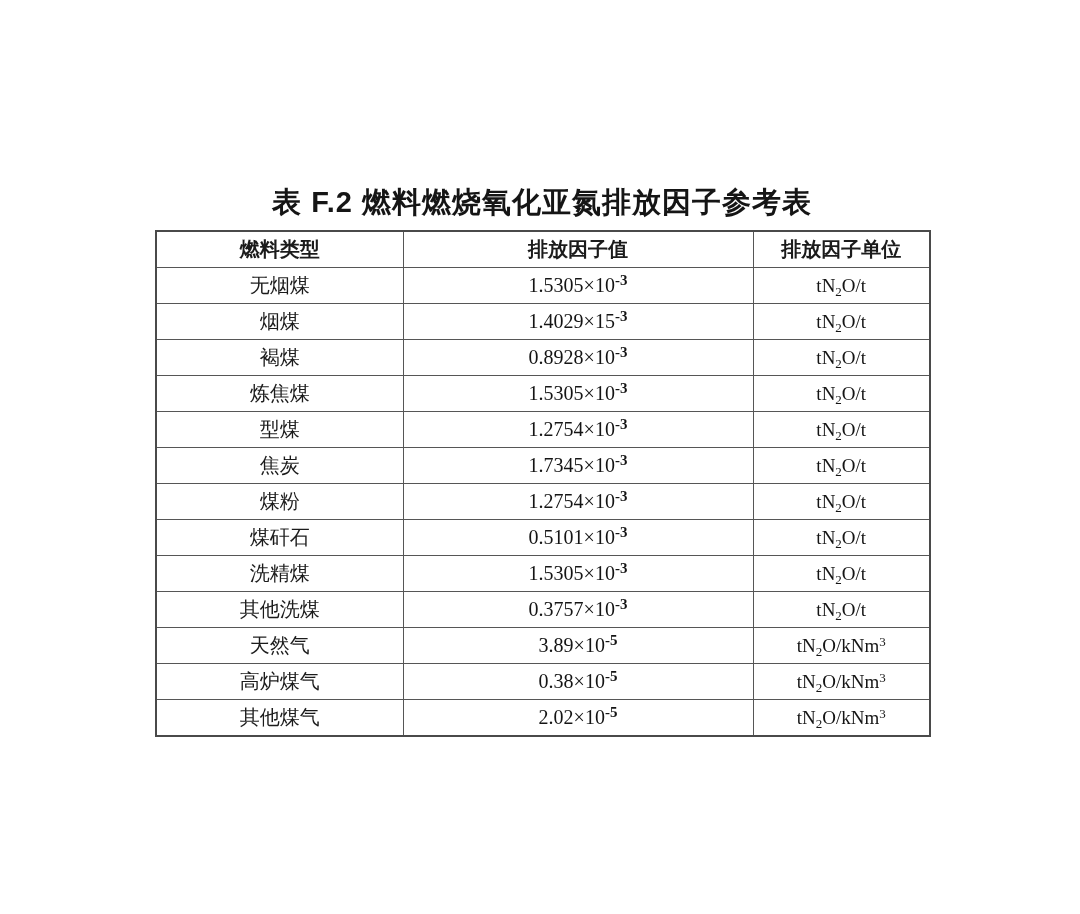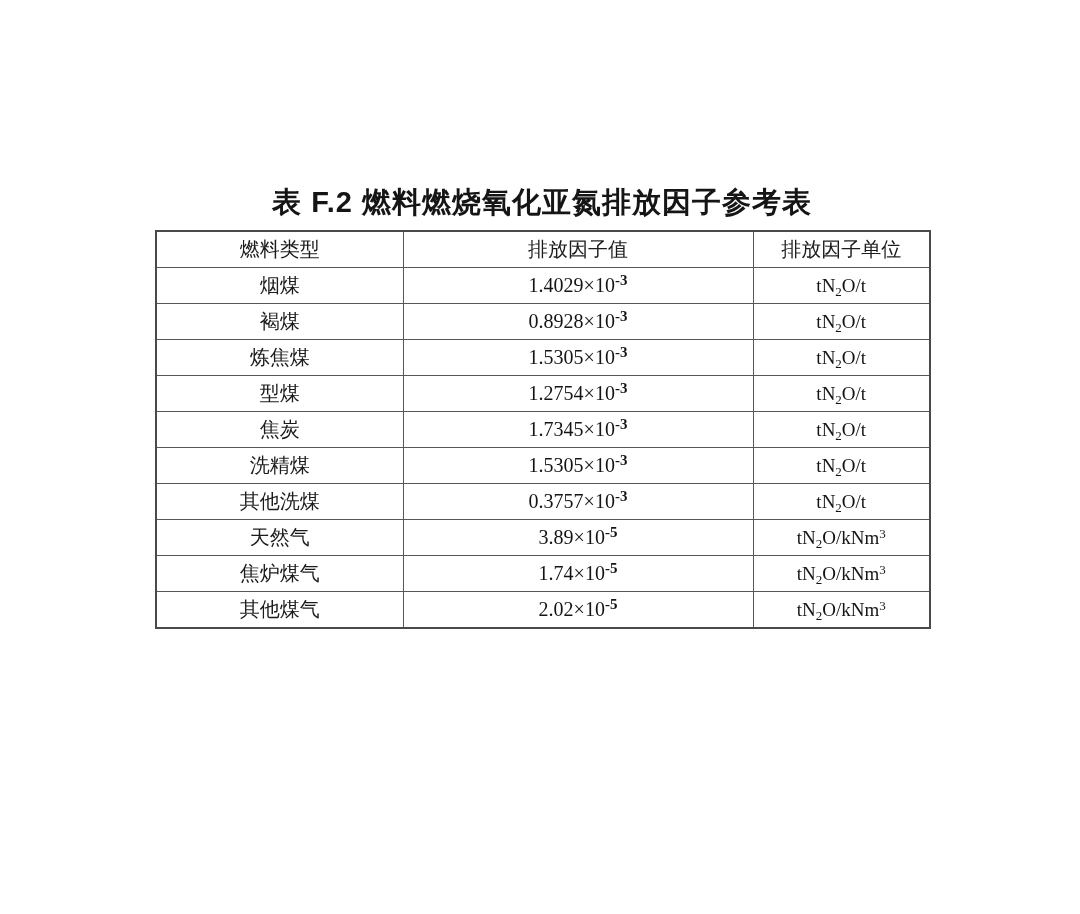--- a/index.html
+++ b/index.html
@@ -45,21 +45,21 @@
     border: 1px solid #565656;
     height: 35px;
     padding: 0;
     text-align: center;
     vertical-align: middle;
     white-space: nowrap;
     overflow: visible;
   }
   .factor-table th {
     font-size: 20px;
-    font-weight: normal;
+    font-weight: bold;
     color: #1b1b1b;
     font-family: "Liberation Sans", sans-serif;
   }
   td.c-fuel {
     font-size: 20px;
     color: #1b1b1b;
     font-family: "Liberation Sans", sans-serif;
   }
   td.c-val, td.c-unit {
     font-family: "Liberation Serif", serif;
@@ -100,23 +100,32 @@
     </colgroup>
     <thead>
       <tr>
         <th>燃料类型</th>
         <th>排放因子值</th>
         <th>排放因子单位</th>
       </tr>
     </thead>
     <tbody>
         <tr>
+      <td class="c-fuel">无烟煤</td>
+      <td class="c-val">
+        <span class="sci"><span>1.5305×10</span><sup class="exp">-3</sup></span>
+      </td>
+      <td class="c-unit">
+        <span class="sci"><span>tN</span><sub class="sb">2</sub><span>O/t</span><sup class="sp"></sup></span>
+      </td>
+    </tr>
+        <tr>
       <td class="c-fuel">烟煤</td>
       <td class="c-val">
-        <span class="sci"><span>1.4029×10</span><sup class="exp">-3</sup></span>
+        <span class="sci"><span>1.4029×15</span><sup class="exp">-3</sup></span>
       </td>
       <td class="c-unit">
         <span class="sci"><span>tN</span><sub class="sb">2</sub><span>O/t</span><sup class="sp"></sup></span>
       </td>
     </tr>
         <tr>
       <td class="c-fuel">褐煤</td>
       <td class="c-val">
         <span class="sci"><span>0.8928×10</span><sup class="exp">-3</sup></span>
       </td>
@@ -145,20 +154,38 @@
         <tr>
       <td class="c-fuel">焦炭</td>
       <td class="c-val">
         <span class="sci"><span>1.7345×10</span><sup class="exp">-3</sup></span>
       </td>
       <td class="c-unit">
         <span class="sci"><span>tN</span><sub class="sb">2</sub><span>O/t</span><sup class="sp"></sup></span>
       </td>
     </tr>
         <tr>
+      <td class="c-fuel">煤粉</td>
+      <td class="c-val">
+        <span class="sci"><span>1.2754×10</span><sup class="exp">-3</sup></span>
+      </td>
+      <td class="c-unit">
+        <span class="sci"><span>tN</span><sub class="sb">2</sub><span>O/t</span><sup class="sp"></sup></span>
+      </td>
+    </tr>
+        <tr>
+      <td class="c-fuel">煤矸石</td>
+      <td class="c-val">
+        <span class="sci"><span>0.5101×10</span><sup class="exp">-3</sup></span>
+      </td>
+      <td class="c-unit">
+        <span class="sci"><span>tN</span><sub class="sb">2</sub><span>O/t</span><sup class="sp"></sup></span>
+      </td>
+    </tr>
+        <tr>
       <td class="c-fuel">洗精煤</td>
       <td class="c-val">
         <span class="sci"><span>1.5305×10</span><sup class="exp">-3</sup></span>
       </td>
       <td class="c-unit">
         <span class="sci"><span>tN</span><sub class="sb">2</sub><span>O/t</span><sup class="sp"></sup></span>
       </td>
     </tr>
         <tr>
       <td class="c-fuel">其他洗煤</td>
@@ -172,23 +199,23 @@
         <tr>
       <td class="c-fuel">天然气</td>
       <td class="c-val">
         <span class="sci"><span>3.89×10</span><sup class="exp">-5</sup></span>
       </td>
       <td class="c-unit">
         <span class="sci"><span>tN</span><sub class="sb">2</sub><span>O/kNm</span><sup class="sp">3</sup></span>
       </td>
     </tr>
         <tr>
-      <td class="c-fuel">焦炉煤气</td>
-      <td class="c-val">
-        <span class="sci"><span>1.74×10</span><sup class="exp">-5</sup></span>
+      <td class="c-fuel">高炉煤气</td>
+      <td class="c-val">
+        <span class="sci"><span>0.38×10</span><sup class="exp">-5</sup></span>
       </td>
       <td class="c-unit">
         <span class="sci"><span>tN</span><sub class="sb">2</sub><span>O/kNm</span><sup class="sp">3</sup></span>
       </td>
     </tr>
         <tr>
       <td class="c-fuel">其他煤气</td>
       <td class="c-val">
         <span class="sci"><span>2.02×10</span><sup class="exp">-5</sup></span>
       </td>

